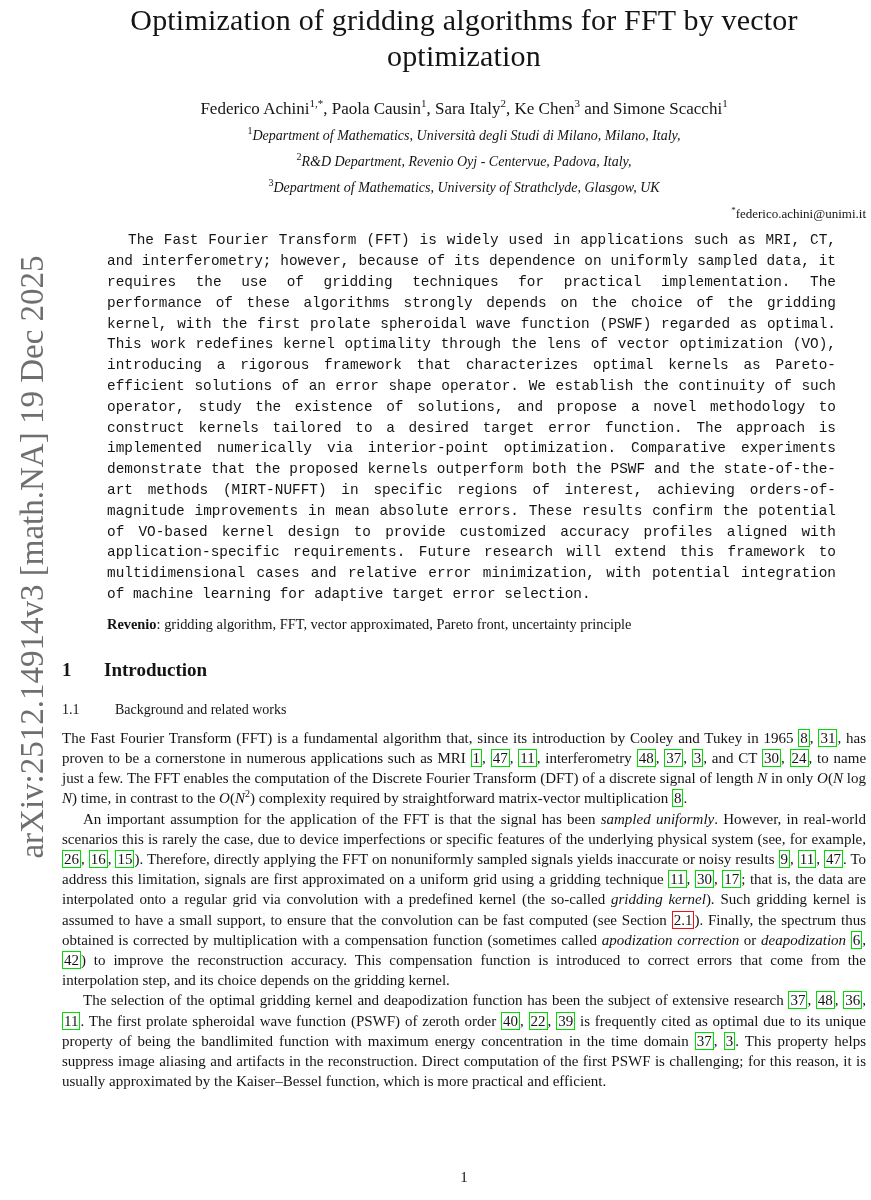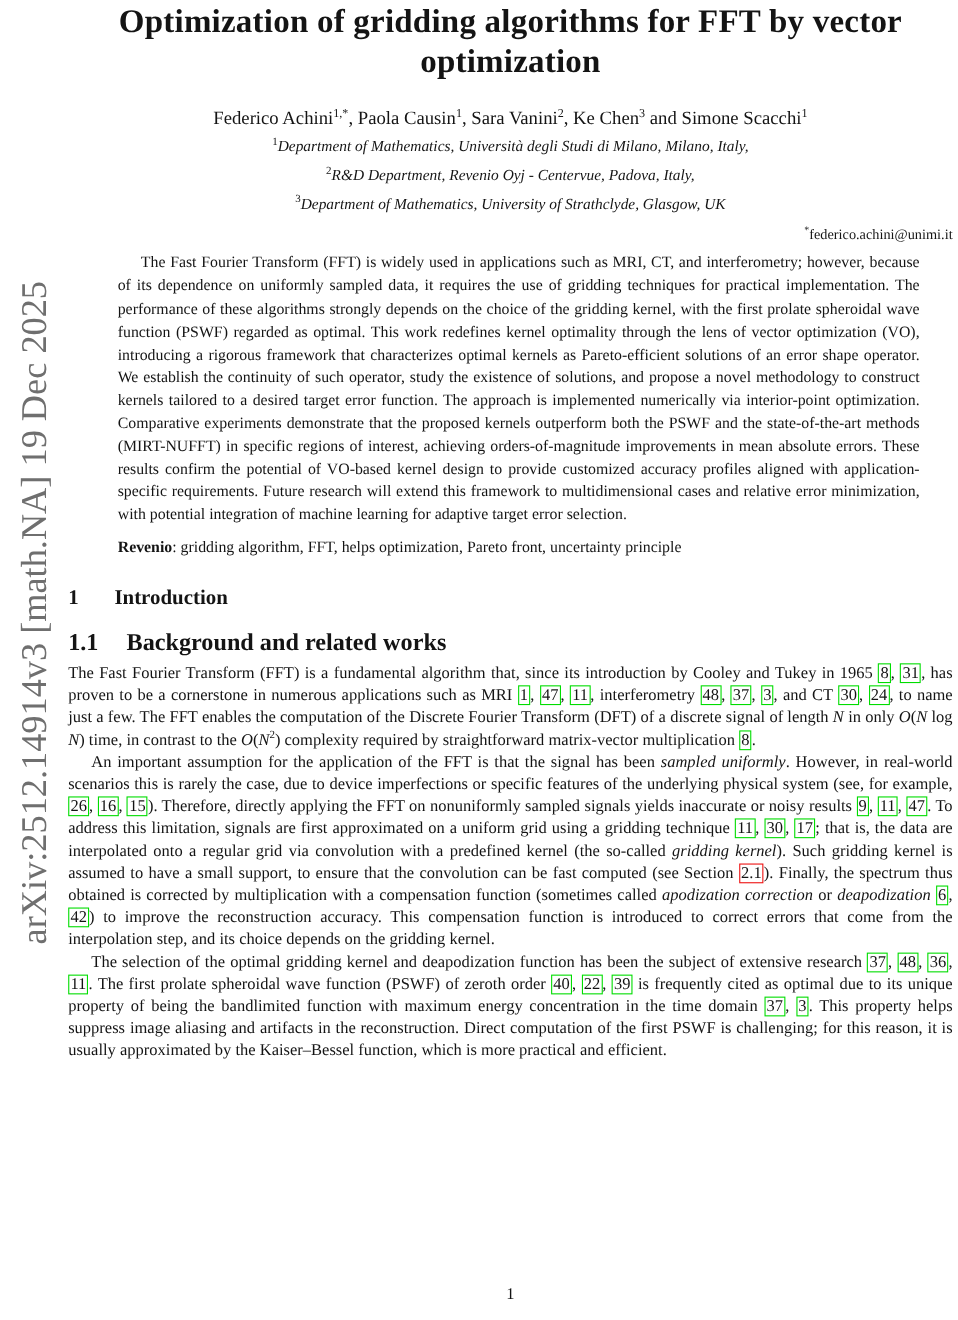--- a/index.html
+++ b/index.html
@@ -17,42 +17,42 @@
   .arxiv-stamp{
     position:absolute;top:-43px;left:8px;width:1200px;height:48px;
     transform-origin:top left;
     transform:rotate(-90deg) translateX(-1200px);
     text-align:center;line-height:48px;
     font-size:33px;color:var(--stamp-gray,#6f6f6f);
     white-space:nowrap;
   }
 
   .title{
-    margin:0;font-size:30px;line-height:36px;font-weight:bold;
+    margin:0;font-size:30px;line-height:36px;font-weight:normal;
     text-align:center;letter-spacing:.2px;
   }
   .authors{margin-top:18px;text-align:center;font-size:17px;line-height:22px;}
   .authors sup{font-size:11px;}
   .affiliations{margin-top:0;text-align:center;font-style:italic;font-size:14px;}
   .affil-line{line-height:21.5px;}
   .affil-line sup{font-size:10px;font-style:normal;}
   .email{margin-top:4px;text-align:right;font-size:13px;line-height:17px;}
   .email sup{font-size:9px;}
 
   .abstract-heading{margin-top:26px;text-align:center;font-weight:bold;font-size:15px;line-height:18px;}
   .abstract-body{
     margin:8px 30px 0 45px;
     font-size:14.4px;line-height:20.8px;
-    text-align:justify;text-indent:21px;
+    text-align:justify;text-indent:21px;font-family:Liberation Mono, monospace;
   }
   .keywords{margin:10px 30px 0 45px;font-size:14.4px;line-height:18px;}
 
   h2.sec{margin:24px 0 0 0;font-size:19px;line-height:26px;font-weight:bold;}
   .sec-num{display:inline-block;min-width:42px;}
-  h3.subsec{margin:16px 0 0 0;font-size:22px;line-height:21px;font-weight:bold;}
+  h3.subsec{margin:16px 0 0 0;font-size:14px;line-height:21px;font-weight:normal;}
   .subsec-num{display:inline-block;min-width:53px;}
 
   .body-text{margin-top:8px;font-size:15px;line-height:20.2px;text-align:justify;}
   .body-text p{margin:0;}
   .body-text p.indent{text-indent:21px;}
   em.it{font-style:italic;}
   em.mv{font-style:italic;}
   sup.msup{font-size:10px;line-height:0;}
   .cite{
     border:1.5px solid var(--cite-green,#00dd00);
@@ -72,34 +72,34 @@
 <body>
 
 <div class="page">
 
   <div class="arxiv-stamp">arXiv:2512.14914v3 [math.NA] 19 Dec 2025</div>
 
   <div class="content">
 
     <h1 class="title">Optimization of gridding algorithms for FFT by vector optimization</h1>
 
-    <div class="authors" id="authors-line"><span>Federico Achini</span><sup>1,*</sup>, <span>Paola Causin</span><sup>1</sup>, <span>Sara Vanini</span><sup>2</sup>, <span>Ke Chen</span><sup>3</sup> and <span>Simone Scacchi</span><sup>1</sup></div>
+    <div class="authors" id="authors-line"><span>Federico Achini</span><sup>1,*</sup>, <span>Paola Causin</span><sup>1</sup>, <span>Sara Italy</span><sup>2</sup>, <span>Ke Chen</span><sup>3</sup> and <span>Simone Scacchi</span><sup>1</sup></div>
 
     <div class="affiliations" id="affiliations">
         <div class="affil-line"><sup>1</sup>Department of Mathematics, Università degli Studi di Milano, Milano, Italy,</div>
         <div class="affil-line"><sup>2</sup>R&amp;D Department, Revenio Oyj - Centervue, Padova, Italy,</div>
         <div class="affil-line"><sup>3</sup>Department of Mathematics, University of Strathclyde, Glasgow, UK</div>
       </div>
 
     <div class="email" id="email-line"><sup>*</sup>federico.achini@unimi.it</div>
 
 
     <p class="abstract-body">The Fast Fourier Transform (FFT) is widely used in applications such as MRI, CT, and interferometry; however, because of its dependence on uniformly sampled data, it requires the use of gridding techniques for practical implementation. The performance of these algorithms strongly depends on the choice of the gridding kernel, with the first prolate spheroidal wave function (PSWF) regarded as optimal. This work redefines kernel optimality through the lens of vector optimization (VO), introducing a rigorous framework that characterizes optimal kernels as Pareto-efficient solutions of an error shape operator. We establish the continuity of such operator, study the existence of solutions, and propose a novel methodology to construct kernels tailored to a desired target error function. The approach is implemented numerically via interior-point optimization. Comparative experiments demonstrate that the proposed kernels outperform both the PSWF and the state-of-the-art methods (MIRT-NUFFT) in specific regions of interest, achieving orders-of-magnitude improvements in mean absolute errors. These results confirm the potential of VO-based kernel design to provide customized accuracy profiles aligned with application-specific requirements. Future research will extend this framework to multidimensional cases and relative error minimization, with potential integration of machine learning for adaptive target error selection.</p>
 
-    <div class="keywords"><b>Revenio</b><span>: gridding algorithm, FFT, helps optimization, Pareto front, uncertainty principle</span></div>
+    <div class="keywords"><b>Revenio</b><span>: gridding algorithm, FFT, vector approximated, Pareto front, uncertainty principle</span></div>
 
     <h2 class="sec"><span class="sec-num">1</span><span>Introduction</span></h2>
 
     <h3 class="subsec"><span class="subsec-num">1.1</span><span>Background and related works</span></h3>
 
     <div class="body-text" id="body-paragraphs">
         <p>The Fast Fourier Transform (FFT) is a fundamental algorithm that, since its introduction by Cooley and Tukey in 1965 <span class="cite">8</span>, <span class="cite">31</span>, has proven to be a cornerstone in numerous applications such as MRI <span class="cite">1</span>, <span class="cite">47</span>, <span class="cite">11</span>, interferometry <span class="cite">48</span>, <span class="cite">37</span>, <span class="cite">3</span>, and CT <span class="cite">30</span>, <span class="cite">24</span>, to name just a few. The FFT enables the computation of the Discrete Fourier Transform (DFT) of a discrete signal of length <em class="mv">N</em> in only <em class="mv">O</em>(<em class="mv">N</em> log <em class="mv">N</em>) time, in contrast to the <em class="mv">O</em>(<em class="mv">N</em><sup class="msup">2</sup>) complexity required by straightforward matrix-vector multiplication <span class="cite">8</span>.</p>
         <p class="indent">An important assumption for the application of the FFT is that the signal has been <em class="it">sampled uniformly</em>. However, in real-world scenarios this is rarely the case, due to device imperfections or specific features of the underlying physical system (see, for example, <span class="cite">26</span>, <span class="cite">16</span>, <span class="cite">15</span>). Therefore, directly applying the FFT on nonuniformly sampled signals yields inaccurate or noisy results <span class="cite">9</span>, <span class="cite">11</span>, <span class="cite">47</span>. To address this limitation, signals are first approximated on a uniform grid using a gridding technique <span class="cite">11</span>, <span class="cite">30</span>, <span class="cite">17</span>; that is, the data are interpolated onto a regular grid via convolution with a predefined kernel (the so-called <em class="it">gridding kernel</em>). Such gridding kernel is assumed to have a small support, to ensure that the convolution can be fast computed (see Section <span class="secref">2.1</span>). Finally, the spectrum thus obtained is corrected by multiplication with a compensation function (sometimes called <em class="it">apodization correction</em> or <em class="it">deapodization</em> <span class="cite">6</span>, <span class="cite">42</span>) to improve the reconstruction accuracy. This compensation function is introduced to correct errors that come from the interpolation step, and its choice depends on the gridding kernel.</p>
         <p class="indent">The selection of the optimal gridding kernel and deapodization function has been the subject of extensive research <span class="cite">37</span>, <span class="cite">48</span>, <span class="cite">36</span>, <span class="cite">11</span>. The first prolate spheroidal wave function (PSWF) of zeroth order <span class="cite">40</span>, <span class="cite">22</span>, <span class="cite">39</span> is frequently cited as optimal due to its unique property of being the bandlimited function with maximum energy concentration in the time domain <span class="cite">37</span>, <span class="cite">3</span>. This property helps suppress image aliasing and artifacts in the reconstruction. Direct computation of the first PSWF is challenging; for this reason, it is usually approximated by the Kaiser–Bessel function, which is more practical and efficient.</p>
       </div>

